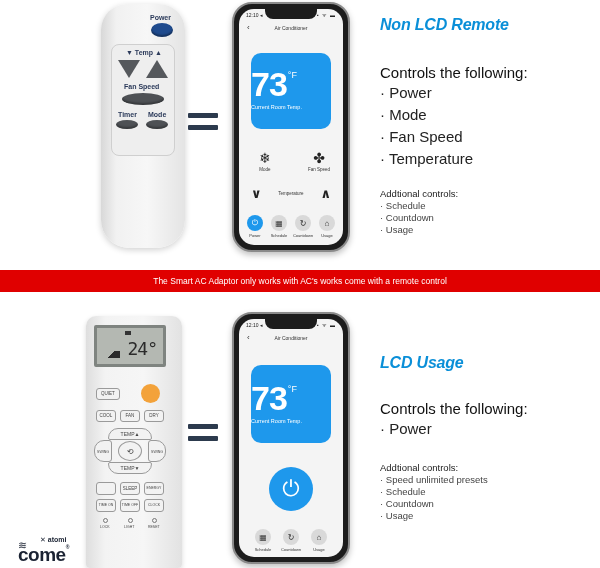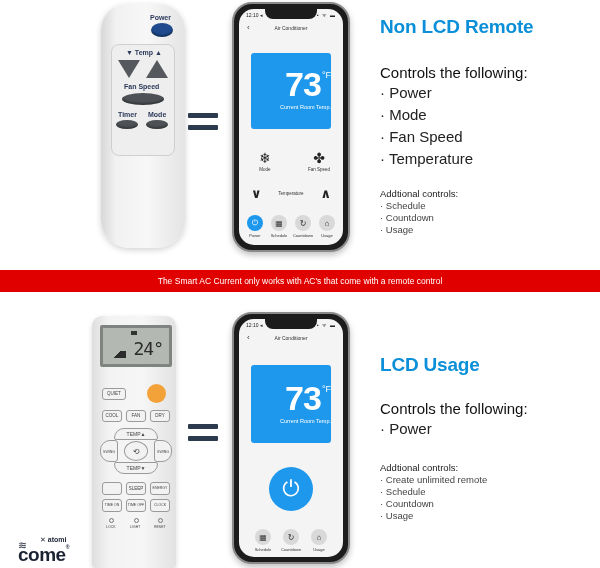--- a/index.html
+++ b/index.html
@@ -34,57 +34,57 @@
     border:2px solid #8a8a8a; box-shadow: 0 3px 6px rgba(0,0,0,0.25);
     padding:5px;
   }
   .screen { position:relative; width:100%; height:100%; background:#f4f4f4; border-radius:15px; overflow:hidden; }
   .notch { position:absolute; left:50%; top:0; transform:translateX(-50%); width:52px; height:10px; background:#1c1c1c; border-radius:0 0 8px 8px; }
   .status-time { position:absolute; left:7px; top:3px; font-size:5px; color:#222; }
   .status-icons { position:absolute; right:7px; top:3px; font-size:5px; color:#222; letter-spacing:1px; }
   .nav-back { position:absolute; left:8px; top:14px; font-size:8px; color:#333; }
   .nav-title { position:absolute; left:0; right:0; top:16px; text-align:center; font-size:5px; color:#333; }
   .temp-card {
-    position:absolute; left:12px; right:12px; background:#1e98ec; border-radius:3px; color:#fff; text-align:right;
+    position:absolute; left:12px; right:12px; background:#1e98ec; border-radius:10px; color:#fff; text-align:left;
   }
   .temp-card .num { font-size:34px; font-weight:bold; letter-spacing:-1px; line-height:1; display:inline-block; }
   .temp-card .unit { font-size:9px; vertical-align:top; display:inline-block; margin-top:3px; margin-left:1px; }
   .temp-card .sub { font-size:5.5px; margin-top:3px; }
   .ctrl-icon { position:absolute; text-align:center; width:40px; }
   .ctrl-icon .gl { font-size:14px; color:#222; line-height:1; }
   .ctrl-icon .cap { font-size:4.5px; color:#333; margin-top:2px; }
   .chev { position:absolute; font-size:13px; color:#222; font-weight:bold; line-height:1; }
   .temp-lbl { position:absolute; left:0; right:0; text-align:center; font-size:4.5px; color:#333; }
   .tabbar { position:absolute; left:0; right:0; display:flex; justify-content:space-around; padding:0 4px; }
   .tab { text-align:center; width:22px; }
   .tab .circ { width:16px; height:16px; border-radius:50%; background:#d9d9d9; margin:0 auto; display:flex; align-items:center; justify-content:center; font-size:8px; color:#333; }
   .tab .circ.active { background:#1e98ec; color:#fff; }
   .tab .cap { font-size:4px; color:#333; margin-top:2px; white-space:nowrap; }
   .big-power { position:absolute; left:50%; transform:translateX(-50%); width:44px; height:44px; border-radius:50%; background:#1e98ec; color:#fff; display:flex; align-items:center; justify-content:center; font-size:22px; }
 
   
-  .heading { position:absolute; font-size:19px; font-weight:bold; color:#0a8fd8; letter-spacing:-0.2px; }
+  .heading { position:absolute; font-size:16px; font-weight:bold; color:#0a8fd8; letter-spacing:-0.2px;font-style:italic; }
   .controls-title { position:absolute; font-size:15px; color:#111; }
   .bullets { position:absolute; list-style:none; }
   .bullets li { font-size:15px; color:#222; line-height:22px; }
   .bullets li::before { content:"· "; }
   .addl-title { position:absolute; font-size:9.5px; color:#222; }
   .addl { position:absolute; list-style:none; }
   .addl li { font-size:9.5px; color:#444; line-height:12px; }
   .addl li::before { content:"· "; }
 
   
   .banner {
     position:absolute; left:0; top:270px; width:600px; height:22px; background:#e00000;
     color:#fff; font-size:8.5px; text-align:center; line-height:22px;
   }
 
   
   .remote2 {
-    position:absolute; left:92px; top:316px; width:84px; height:252px;
+    position:absolute; left:86px; top:316px; width:96px; height:252px;
     background: linear-gradient(90deg, #dedede 0%, #f3f3f3 20%, #f6f6f6 60%, #e2e2e2 100%);
     border-radius:10px 10px 4px 4px;
     box-shadow: 0 2px 5px rgba(0,0,0,0.15);
   }
   .lcd { position:absolute; left:8px; top:9px; width:72px; height:42px; background:#b4b8b2; border:3px solid #7f8480; border-radius:2px; }
   .lcd .digits { position:absolute; right:6px; top:10px; font-family:"DejaVu Sans Mono", monospace; font-size:18px; color:#2b2b2b; letter-spacing:-1px; }
   .lcd .bars { position:absolute; left:5px; bottom:6px; width:18px; height:7px; background:linear-gradient(135deg, transparent 50%, #2b2b2b 50%); }
   .lcd .topmark { position:absolute; left:28px; top:3px; width:6px; height:4px; background:#333; }
   .rbtn { position:absolute; height:12px; border:1px solid #9a9a9a; border-radius:3px; background:#f2f2f2; font-size:4.5px; color:#444; text-align:center; line-height:10px; }
   .orange { position:absolute; left:55px; top:68px; width:19px; height:19px; border-radius:50%; background:#f3a23a; }
@@ -178,21 +178,21 @@
   <li>Fan Speed</li>
   <li>Temperature</li>
 </ul>
 <div class="addl-title" style="left:380px; top:188px;">Addtional controls:</div>
 <ul class="addl" style="left:380px; top:200px;">
   <li>Schedule</li>
   <li>Countdown</li>
   <li>Usage</li>
 </ul>
 
-<div class="banner">The Smart AC Current only works with AC's that come with a remote control</div>
+<div class="banner">The Smart AC Adaptor only works with AC's works come with a remote control</div>
 
 <div class="remote2">
   <div class="lcd">
     <div class="topmark"></div>
     <div class="bars"></div>
     <span class="digits">24°</span>
   </div>
   <div class="rbtn" style="left:10px; top:72px; width:24px;">QUIET</div>
   <div class="orange"></div>
   <div class="rbtn" style="left:10px; top:94px; width:20px;">COOL</div>
@@ -257,21 +257,21 @@
   </div>
 </div>
 
 <div class="heading" style="left:380px; top:354px;">LCD Usage</div>
 <div class="controls-title" style="left:380px; top:400px;">Controls the following:</div>
 <ul class="bullets" style="left:380px; top:418px;">
   <li>Power</li>
 </ul>
 <div class="addl-title" style="left:380px; top:462px;">Addtional controls:</div>
 <ul class="addl" style="left:380px; top:474px;">
-  <li>Create unlimited remote</li>
+  <li>Speed unlimited presets</li>
   <li>Schedule</li>
   <li>Countdown</li>
   <li>Usage</li>
 </ul>
 
 <div class="logo">
   <span class="wifi">≋</span>
   <span class="brand-small">✕ atomi</span>
   <span class="brand"><span>come</span><span class="reg">®</span></span>
 </div>

